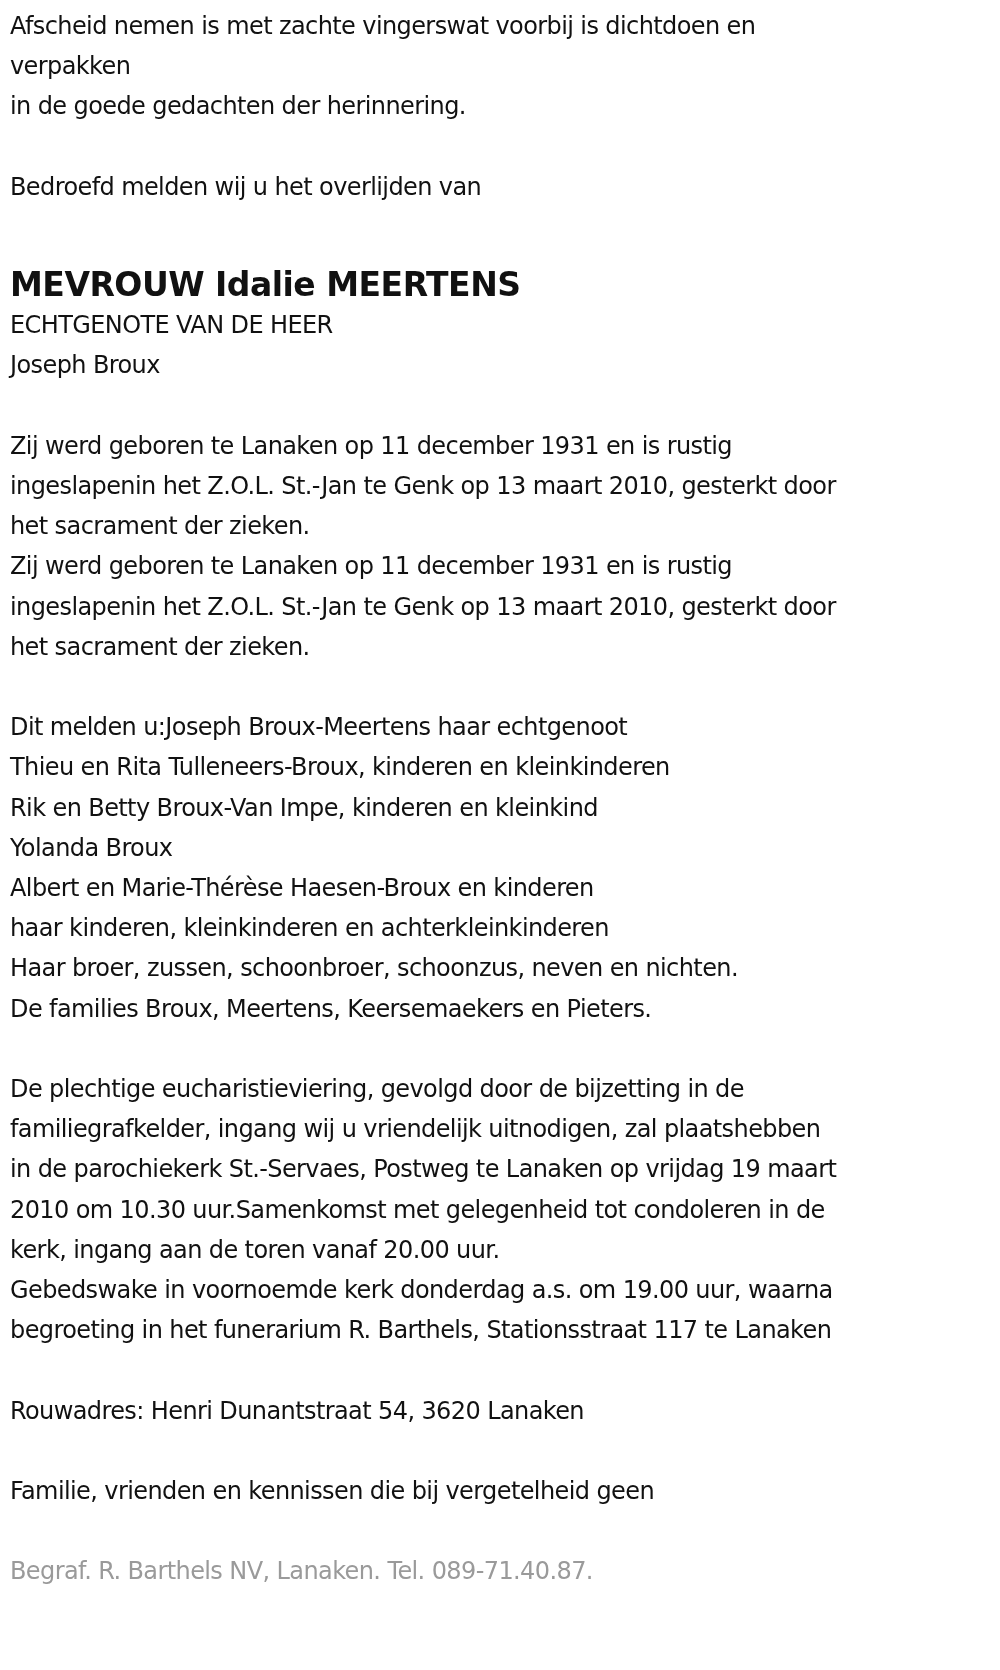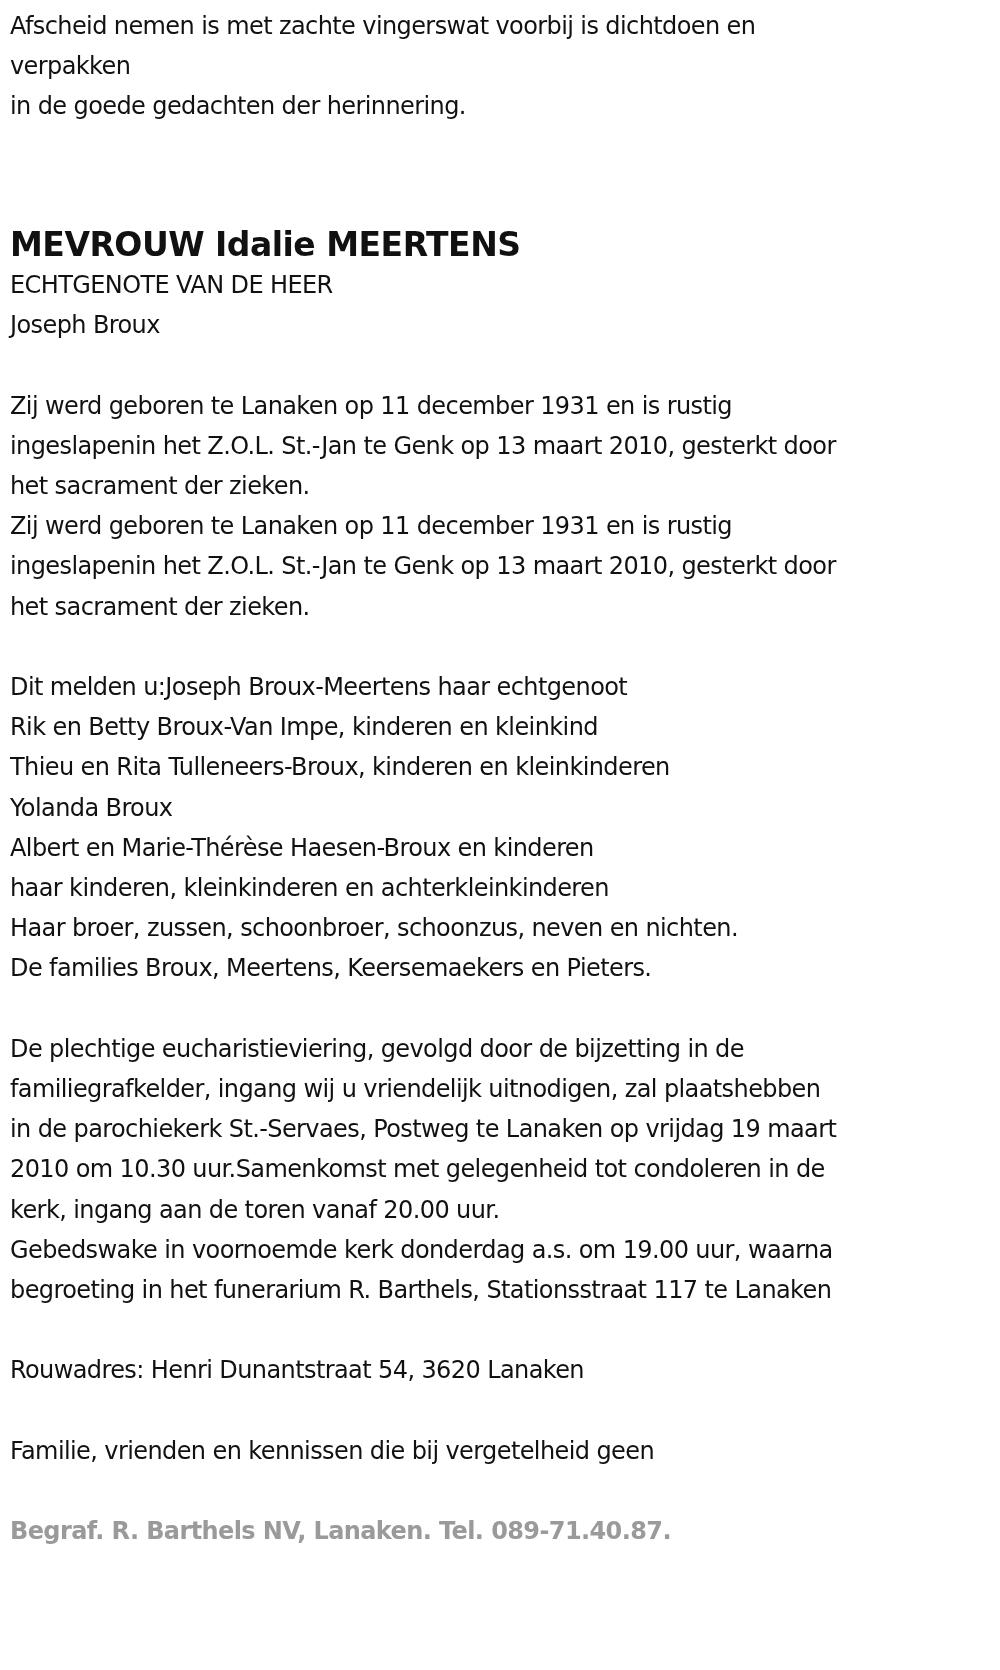--- a/index.html
+++ b/index.html
@@ -31,36 +31,36 @@
     }
     .name {
       font-size: 33px;
       font-weight: bold;
       line-height: 44px;
       letter-spacing: -0.5px;
       margin: 16px 0 -2px 0;
     }
     .footer {
       color: #9a9a9a;
-      font-weight: bold;
     }
   </style>
 </head>
 <body>
 
 <div class="doc">
 
   <div>
     <p class="p">Afscheid nemen is met zachte vingerswat voorbij is dichtdoen en</p>
     <p class="p">verpakken</p>
     <p class="p">in de goede gedachten der herinnering.</p>
   </div>
 
   <div class="gap"></div>
 
+  <p class="p">Bedroefd melden wij u het overlijden van</p>
 
   <div class="gap"></div>
 
   <h1 class="name">MEVROUW Idalie MEERTENS</h1>
   <p class="p">ECHTGENOTE VAN DE HEER</p>
   <p class="p">Joseph Broux</p>
 
   <div class="gap"></div>
 
   <div>
@@ -69,22 +69,22 @@
     <p class="p">het sacrament der zieken.</p>
     <p class="p">Zij werd geboren te Lanaken op 11 december 1931 en is rustig</p>
     <p class="p">ingeslapenin het Z.O.L. St.-Jan te Genk op 13 maart 2010, gesterkt door</p>
     <p class="p">het sacrament der zieken.</p>
   </div>
 
   <div class="gap"></div>
 
   <div>
     <p class="p">Dit melden u:Joseph Broux-Meertens haar echtgenoot</p>
+    <p class="p">Thieu en Rita Tulleneers-Broux, kinderen en kleinkinderen</p>
     <p class="p">Rik en Betty Broux-Van Impe, kinderen en kleinkind</p>
-    <p class="p">Thieu en Rita Tulleneers-Broux, kinderen en kleinkinderen</p>
     <p class="p">Yolanda Broux</p>
     <p class="p">Albert en Marie-Thérèse Haesen-Broux en kinderen</p>
     <p class="p">haar kinderen, kleinkinderen en achterkleinkinderen</p>
     <p class="p">Haar broer, zussen, schoonbroer, schoonzus, neven en nichten.</p>
     <p class="p">De families Broux, Meertens, Keersemaekers en Pieters.</p>
   </div>
 
   <div class="gap"></div>
 
   <div>

